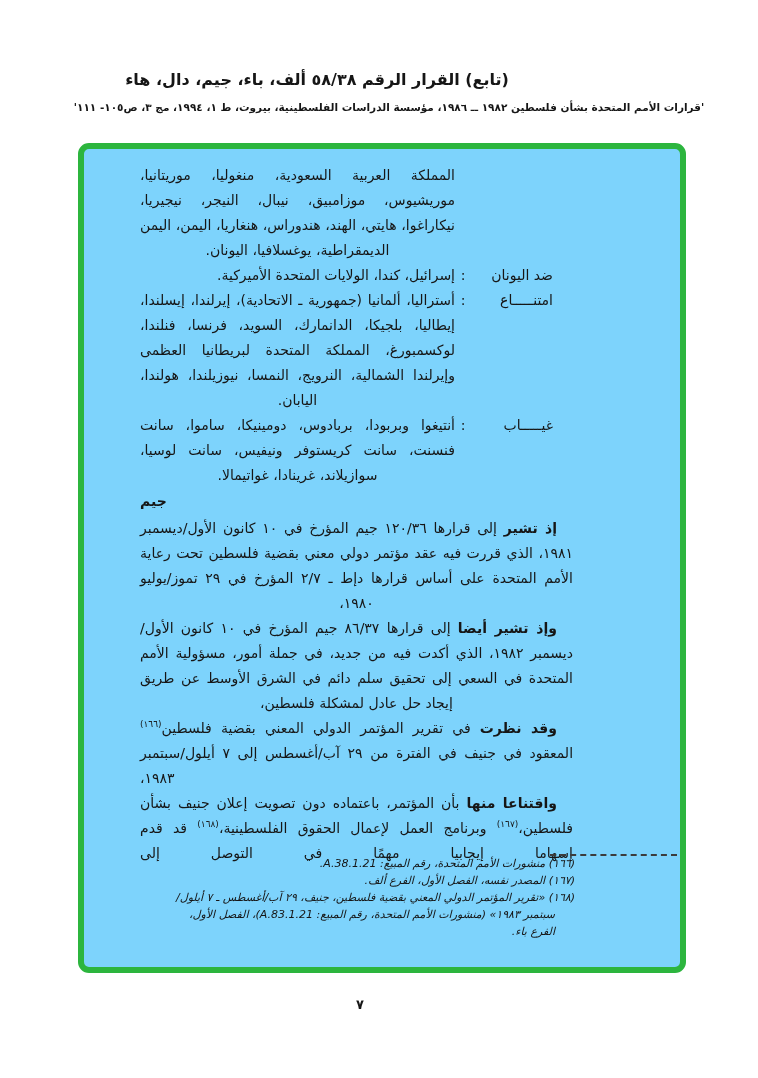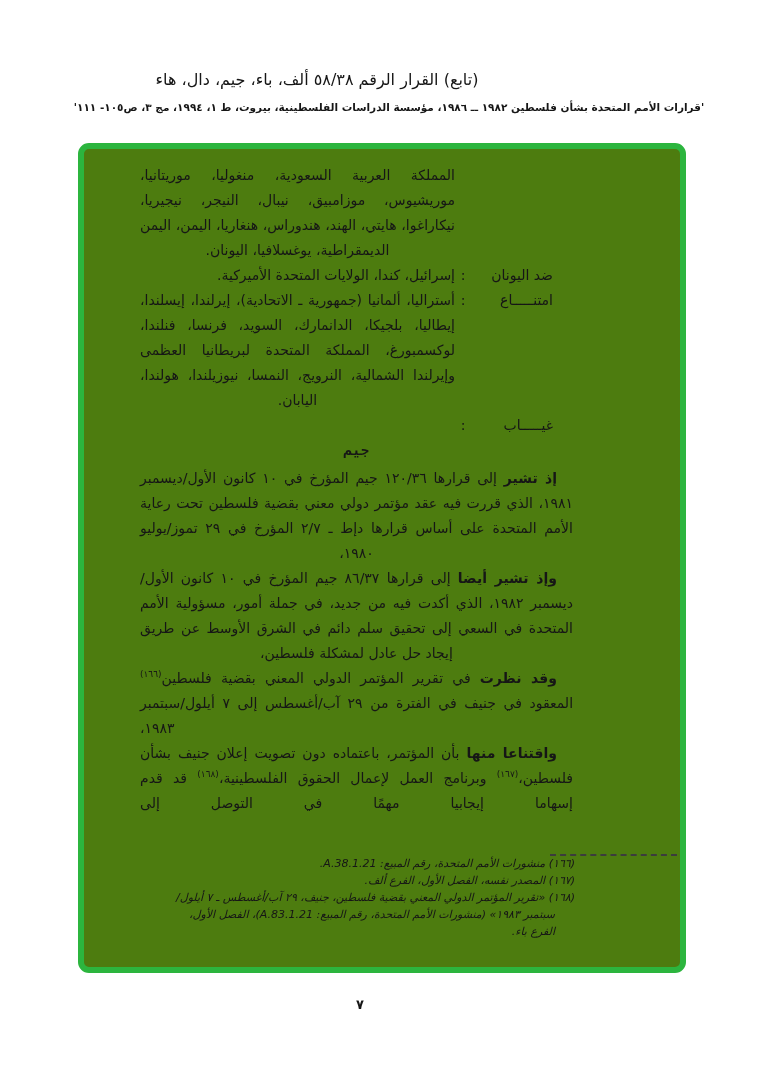--- a/index.html
+++ b/index.html
@@ -3,41 +3,41 @@
 <meta charset="utf-8">
 <style>
   html,body{margin:0;padding:0;}
   body{
     width:758px;height:1078px;position:relative;background:#ffffff;
     font-family:"DejaVu Sans",sans-serif;color:#161616;overflow:hidden;
     direction:rtl;
   }
   .hdr-title{
     position:absolute;top:70px;left:0;width:634px;text-align:center;
-    font-size:16px;font-weight:400;letter-spacing:-0.2px;
+    font-size:16px;font-weight:700;letter-spacing:-0.2px;
   }
   .hdr-sub{
     position:absolute;top:101px;left:10px;width:758px;text-align:center;
     font-size:10.5px;font-weight:700;
   }
   .frame{
     position:absolute;left:78px;top:143px;width:608px;height:830px;
     box-sizing:border-box;border:6px solid #2cb53e;border-radius:11px;
-    background:#4d7c0f;
+    background:#7dd3fc;
   }
   .content{
     position:absolute;top:14px;left:56px;width:433px;
     font-size:14px;line-height:25px;direction:rtl;
   }
   .vote-block{margin-right:20px;}
   .vote-row{display:flex;align-items:flex-start;}
   .v-label{width:82px;flex:0 0 82px;white-space:nowrap;}
   .v-colon{width:16px;flex:0 0 16px;text-align:center;}
   .v-text{flex:1;margin:0;text-align:justify;}
-  .section-letter{text-align:center;font-weight:700;margin:1px 0 2px 0;font-family:Liberation Mono, monospace;}
+  .section-letter{text-align:left;font-weight:700;margin:1px 0 2px 0;}
   .body-p{margin:0;text-align:justify;text-indent:16px;}
   .body-p b{font-weight:700;}
   sup{font-size:9px;line-height:0;vertical-align:super;}
   .fn-sep{
     position:absolute;right:3px;bottom:111px;width:127px;height:0;
     border-top:2px dashed #3c3c3c;
   }
   .footnotes{
     position:absolute;right:105px;bottom:27px;width:408px;
     font-size:11px;line-height:17px;direction:rtl;font-style:italic;
@@ -73,20 +73,21 @@
 
   <div class="vote-row">
     <span class="v-label">امتنـــــاع</span>
     <span class="v-colon">:</span>
     <p class="v-text" style="text-align-last: center;">أستراليا، ألمانيا (جمهورية ـ الاتحادية)، إيرلندا، إيسلندا، إيطاليا، بلجيكا، الدانمارك، السويد، فرنسا، فنلندا، لوكسمبورغ، المملكة المتحدة لبريطانيا العظمى وإيرلندا الشمالية، النرويج، النمسا، نيوزيلندا، هولندا، اليابان.</p>
   </div>
 
   <div class="vote-row">
     <span class="v-label">غيـــــاب</span>
     <span class="v-colon">:</span>
+    <p class="v-text" style="text-align-last: center;">أنتيغوا وبربودا، بربادوس، دومينيكا، ساموا، سانت فنسنت، سانت كريستوفر ونيفيس، سانت لوسيا، سوازيلاند، غرينادا، غواتيمالا.</p>
   </div>
 </div>
     </div>
 
     <div class="section-letter">جيم</div>
 
     <div id="paras">
         <p class="body-p" style="text-align-last: center;"><b>إذ تشير</b><span> إلى قرارها ١٢٠/٣٦ جيم المؤرخ في ١٠ كانون الأول/ديسمبر ١٩٨١، الذي قررت فيه عقد مؤتمر دولي معني بقضية فلسطين تحت رعاية الأمم المتحدة على أساس قرارها دإط ـ ٢/٧ المؤرخ في ٢٩ تموز/يوليو ١٩٨٠،</span></p>
         <p class="body-p" style="text-align-last: center;"><b>وإذ تشير أيضا</b><span> إلى قرارها ٨٦/٣٧ جيم المؤرخ في ١٠ كانون الأول/ديسمبر ١٩٨٢، الذي أكدت فيه من جديد، في جملة أمور، مسؤولية الأمم المتحدة في السعي إلى تحقيق سلم دائم في الشرق الأوسط عن طريق إيجاد حل عادل لمشكلة فلسطين،</span></p>
         <p class="body-p" style="text-align-last: left;"><b>وقد نظرت</b><span> في تقرير المؤتمر الدولي المعني بقضية فلسطين</span><sup>(١٦٦)</sup><span> المعقود في جنيف في الفترة من ٢٩ آب/أغسطس إلى ٧ أيلول/سبتمبر ١٩٨٣،</span></p>

